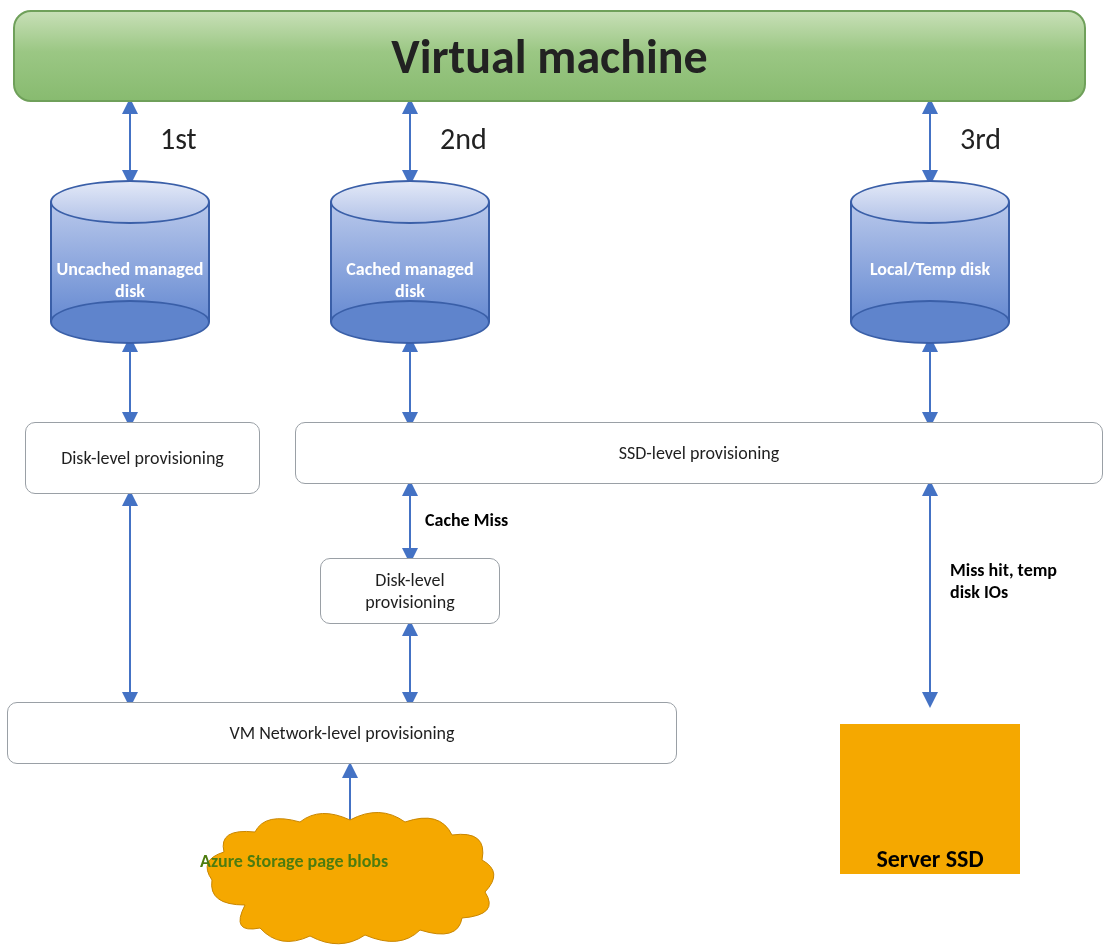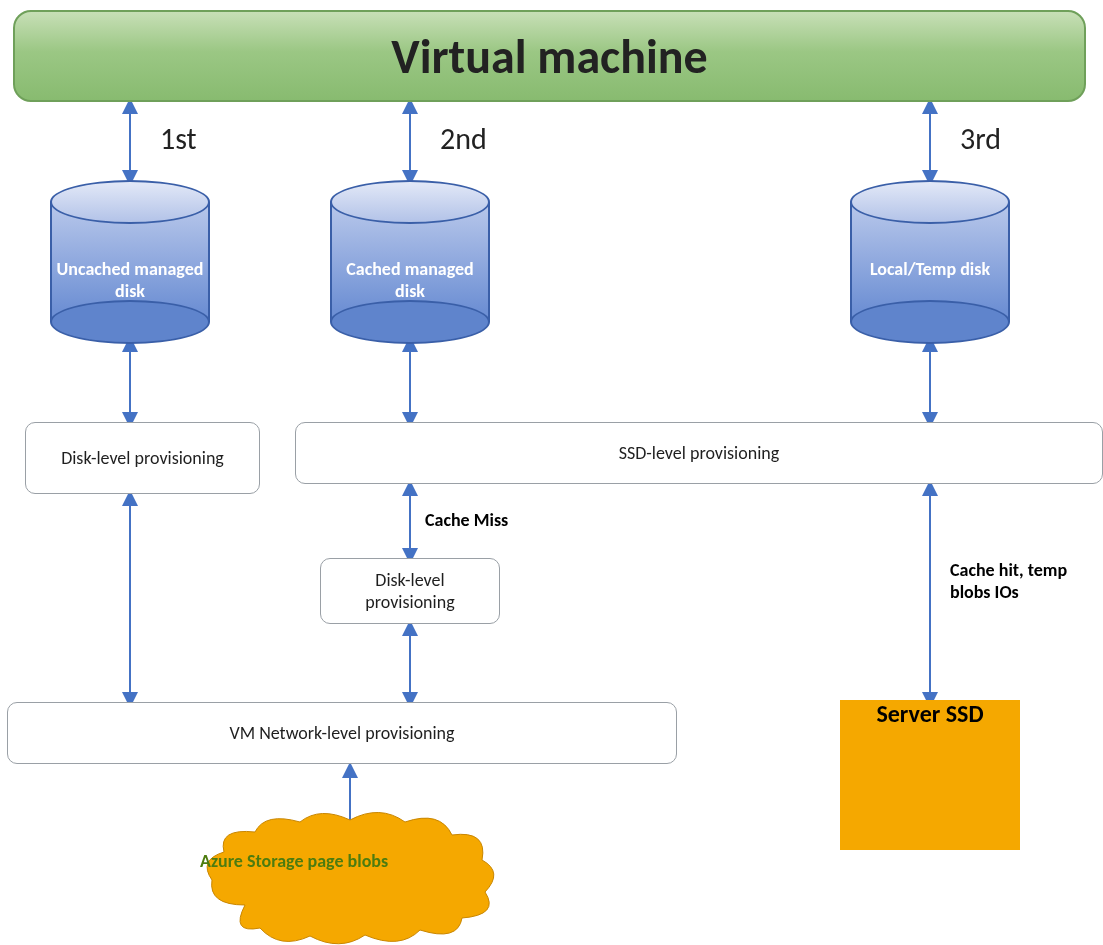--- a/index.html
+++ b/index.html
@@ -113,24 +113,25 @@
   }
 
   
   .ssd-box {
     position: absolute;
     background: #f5a800;
     color: #000;
     font-weight: 700;
     font-size: 24px;
     display: flex;
-    align-items: flex-start;
+    align-items: flex-end;
     justify-content: center;
     text-align: center;
     line-height: 1.2;
+    margin-top: 24px;
   }
 
   
   .cloud {
     position: absolute;
     width: 300px;
     height: 140px;
   }
   .cloud svg {
     position: absolute;
@@ -232,21 +233,21 @@
 
   <div class="prov" style="left:7px; top:702px; width:670px; height:62px;">
     <span>VM Network-level provisioning</span>
   </div>
 
   <div class="ssd-box" style="left:840px; top:700px; width:180px; height:150px;">
     <span>Server SSD</span>
   </div>
 
   <div class="txt" style="left:425px; top:510px;text-align:center;">Cache Miss</div>
-  <div class="txt" style="left:950px; top:560px; width:140px;">Cache hit, temp blobs IOs</div>
+  <div class="txt" style="left:950px; top:560px; width:140px;">Miss hit, temp disk IOs</div>
 
   <div class="cloud" style="left:200px; top:810px;">
     <svg width="300" height="140" viewBox="0 0 300 140">
       <path d="M 45 95
                Q 8 95 12 70
                Q -2 50 24 42
                Q 18 18 55 22
                Q 65 2 100 12
                Q 120 -4 150 10
                Q 180 -6 205 12

